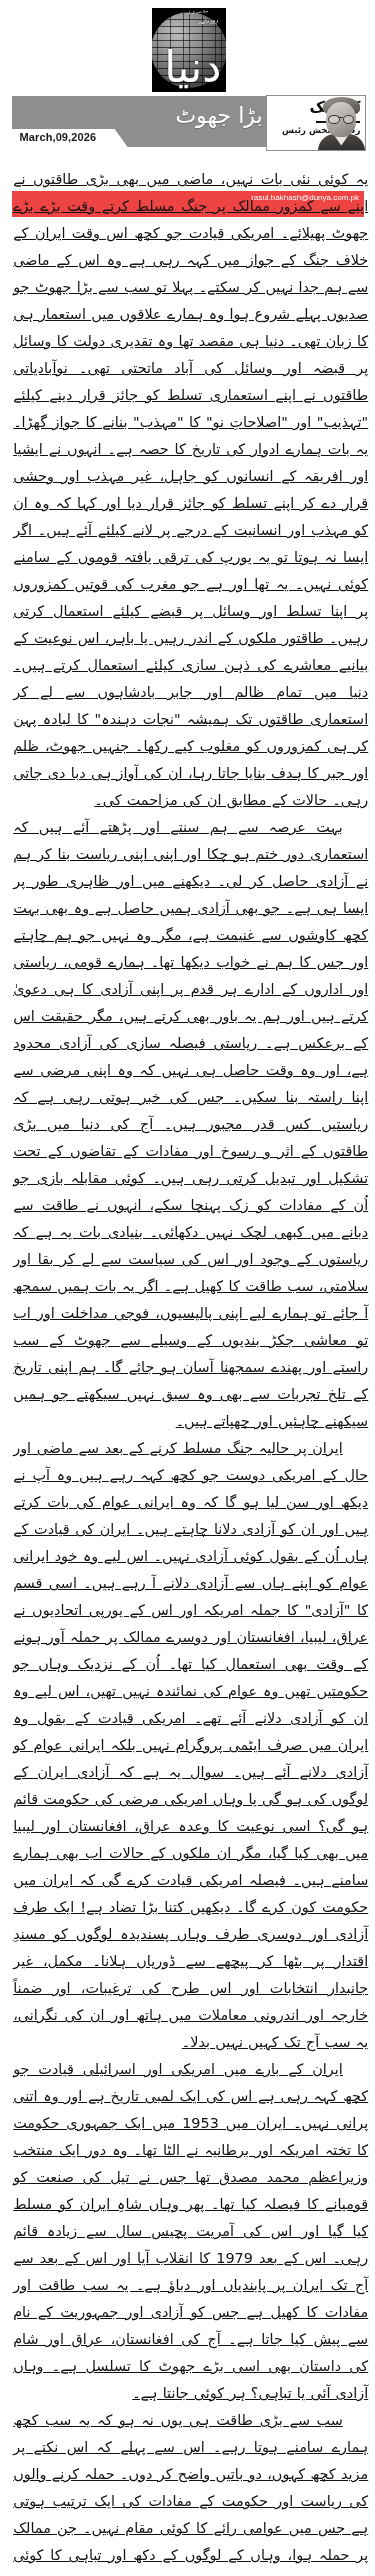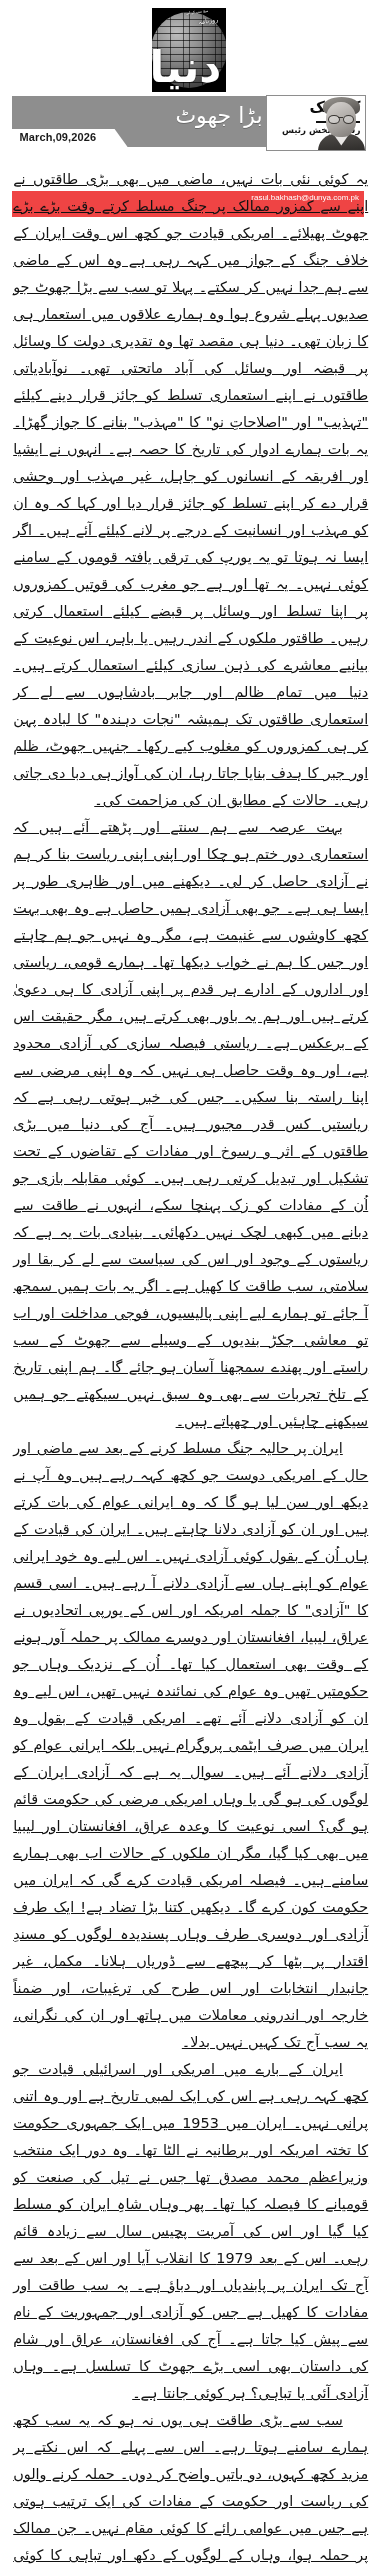--- a/index.html
+++ b/index.html
@@ -33,21 +33,21 @@
   }
   
   .globe:after{
     background:repeating-linear-gradient(to right,
       rgba(0,0,0,.55) 0px, rgba(0,0,0,.55) 0.7px, rgba(0,0,0,0) 0.7px, rgba(0,0,0,0) 6.4px);
   }
   .logo-word{
     position:absolute;right:4.6px;bottom:2.3px;left:3.5px;
     color:#fff;text-align:center;line-height:1;
     font-family:"DejaVu Sans","Liberation Sans",sans-serif;
-    font-size:43px;font-weight:700;letter-spacing:-1.2px;
+    font-size:43px;font-weight:400;letter-spacing:-1.2px;
     text-shadow:0 0 1.7px rgba(0,0,0,.85);
     direction:rtl;
     padding-left:28px;
   }
   .logo-sub{
     position:absolute;right:8px;top:9.2px;
     color:#fff;font-size:6.4px;direction:rtl;
     font-family:"DejaVu Sans","Liberation Sans",sans-serif;
     text-shadow:0 0 1.2px #000;transform:rotate(-8deg);
   }

